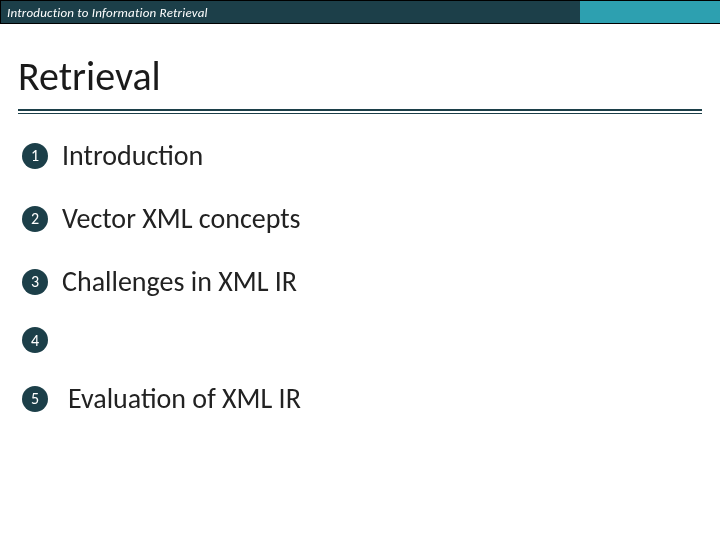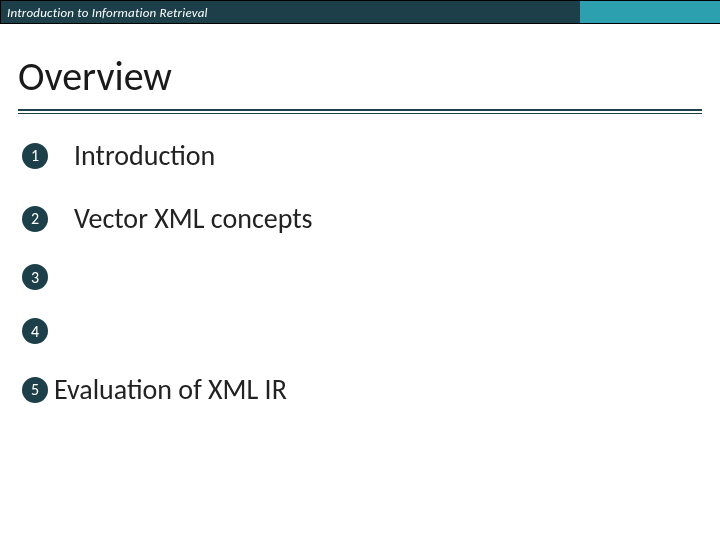--- a/index.html
+++ b/index.html
@@ -8,34 +8,34 @@
   .header-bar { width: 100%; height: 24px; background: #1c3f49; border: 1px solid #000; display: flex; align-items: center; }
   .header-bar-right { position: absolute; top: 0; right: 0; height: 24px; width: 140px; background: #2da0b0; border-top: 1px solid #000; border-bottom: 1px solid #000; }
   .header-title { color: #fff; font-style: italic; font-size: 13px; padding-left: 6px; letter-spacing: 0.2px; font-family: Calibri, Arial, sans-serif; }
   .page-title { font-size: 40px; color: #1a1a1a; margin: 28px 0 8px 18px; font-weight: 400; }
   .title-rule-wrap { padding: 0 18px 0 18px; }
   .title-rule { height: 0; border-top: 2px solid #1c3f49; width: 100%; margin-bottom: 2px; }
   .title-rule2 { height: 0; border-top: 1px solid #1c3f49; width: 100%; }
   .toc { margin-top: 24px; padding: 0 18px 0 22px; }
   .toc-item { display: flex; align-items: center; margin-bottom: 28px; }
   .num-badge { width: 26px; height: 26px; border-radius: 50%; background: #1c3f49; color: #fff; display: flex; align-items: center; justify-content: center; font-size: 16px; font-weight: 400; flex-shrink: 0; }
-  .toc-label { font-size: 28px; color: #222; margin-left: 26px; font-weight: 400; }
-  .toc-item.tight .toc-label { margin-left: 6px; }
+  .toc-label { font-size: 28px; color: #222; margin-left: 14px; font-weight: 400; }
+  .toc-item.tight .toc-label { margin-left: 20px; }
 </style>
 </head>
 <body>
 
 <div class="slide">
 
   <div class="header-bar">
     <span class="header-title">Introduction to Information Retrieval</span>
   </div>
   <div class="header-bar-right"></div>
 
-  <h1 class="page-title">Overview</h1>
+  <h1 class="page-title">Retrieval</h1>
   <div class="title-rule-wrap">
     <div class="title-rule"></div>
     <div class="title-rule2"></div>
   </div>
 
   <div class="toc">
     <div class="toc-item">
       <div class="num-badge">
           <span>1</span>
         </div>
@@ -44,20 +44,21 @@
     <div class="toc-item">
       <div class="num-badge">
           <span>2</span>
         </div>
       <div class="toc-label">Vector XML concepts</div>
     </div>
     <div class="toc-item">
       <div class="num-badge">
           <span>3</span>
         </div>
+      <div class="toc-label">Challenges in XML IR</div>
     </div>
     <div class="toc-item">
       <div class="num-badge">
           <span>4</span>
         </div>
     </div>
     <div class="toc-item tight">
       <div class="num-badge">
           <span>5</span>
         </div>

